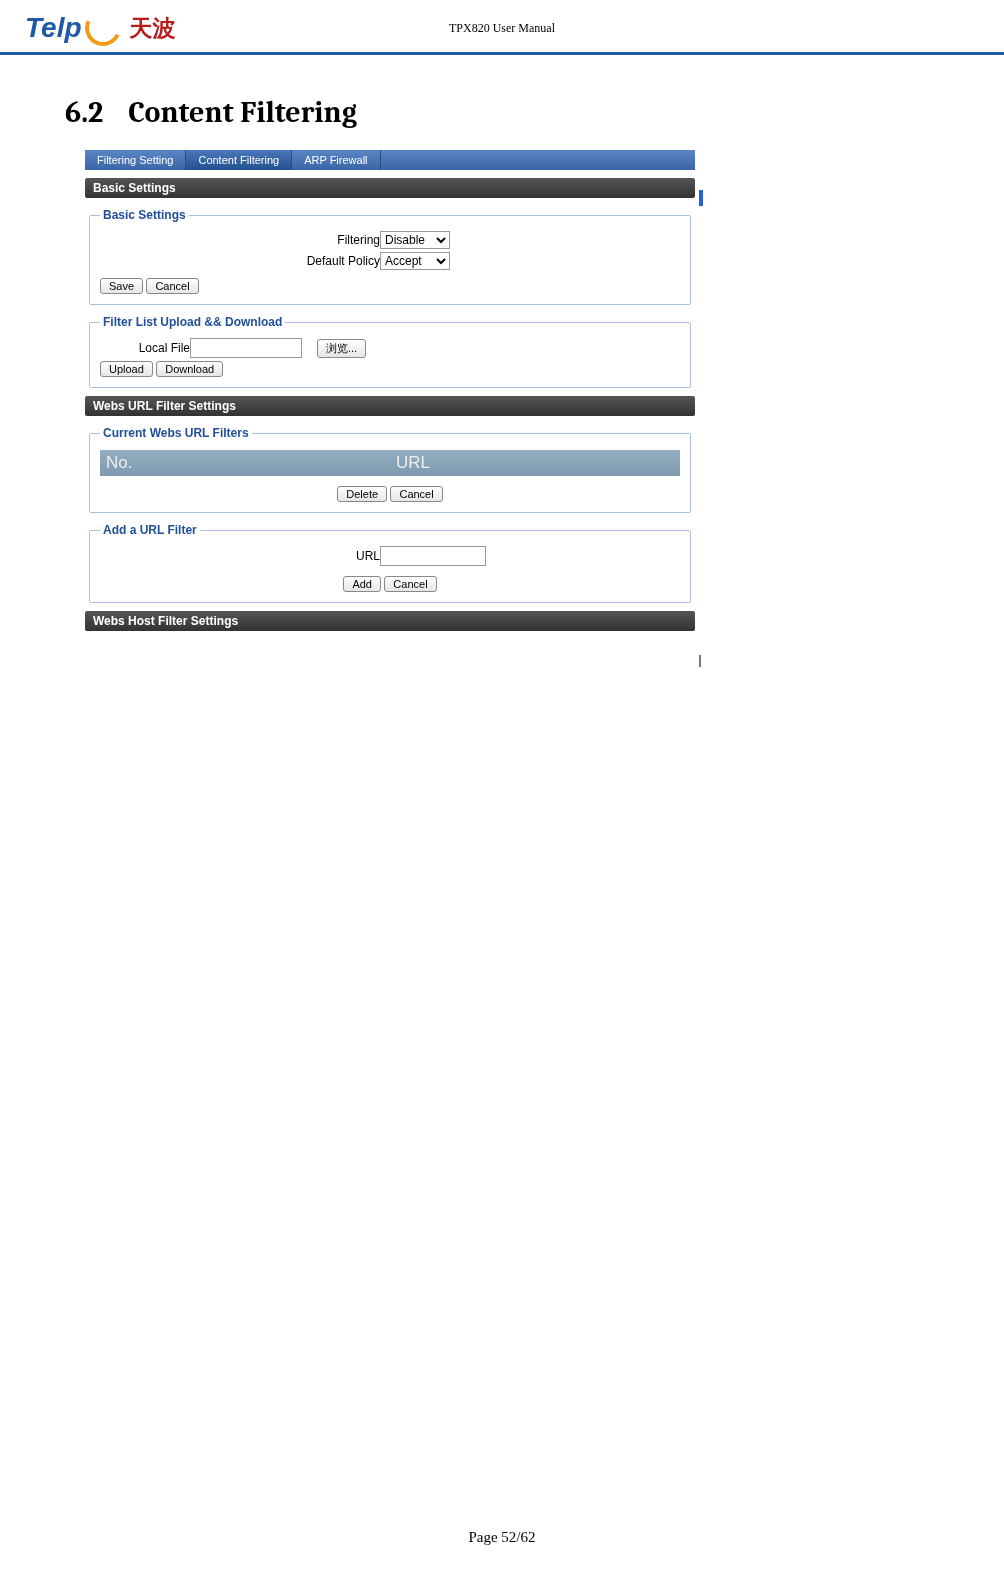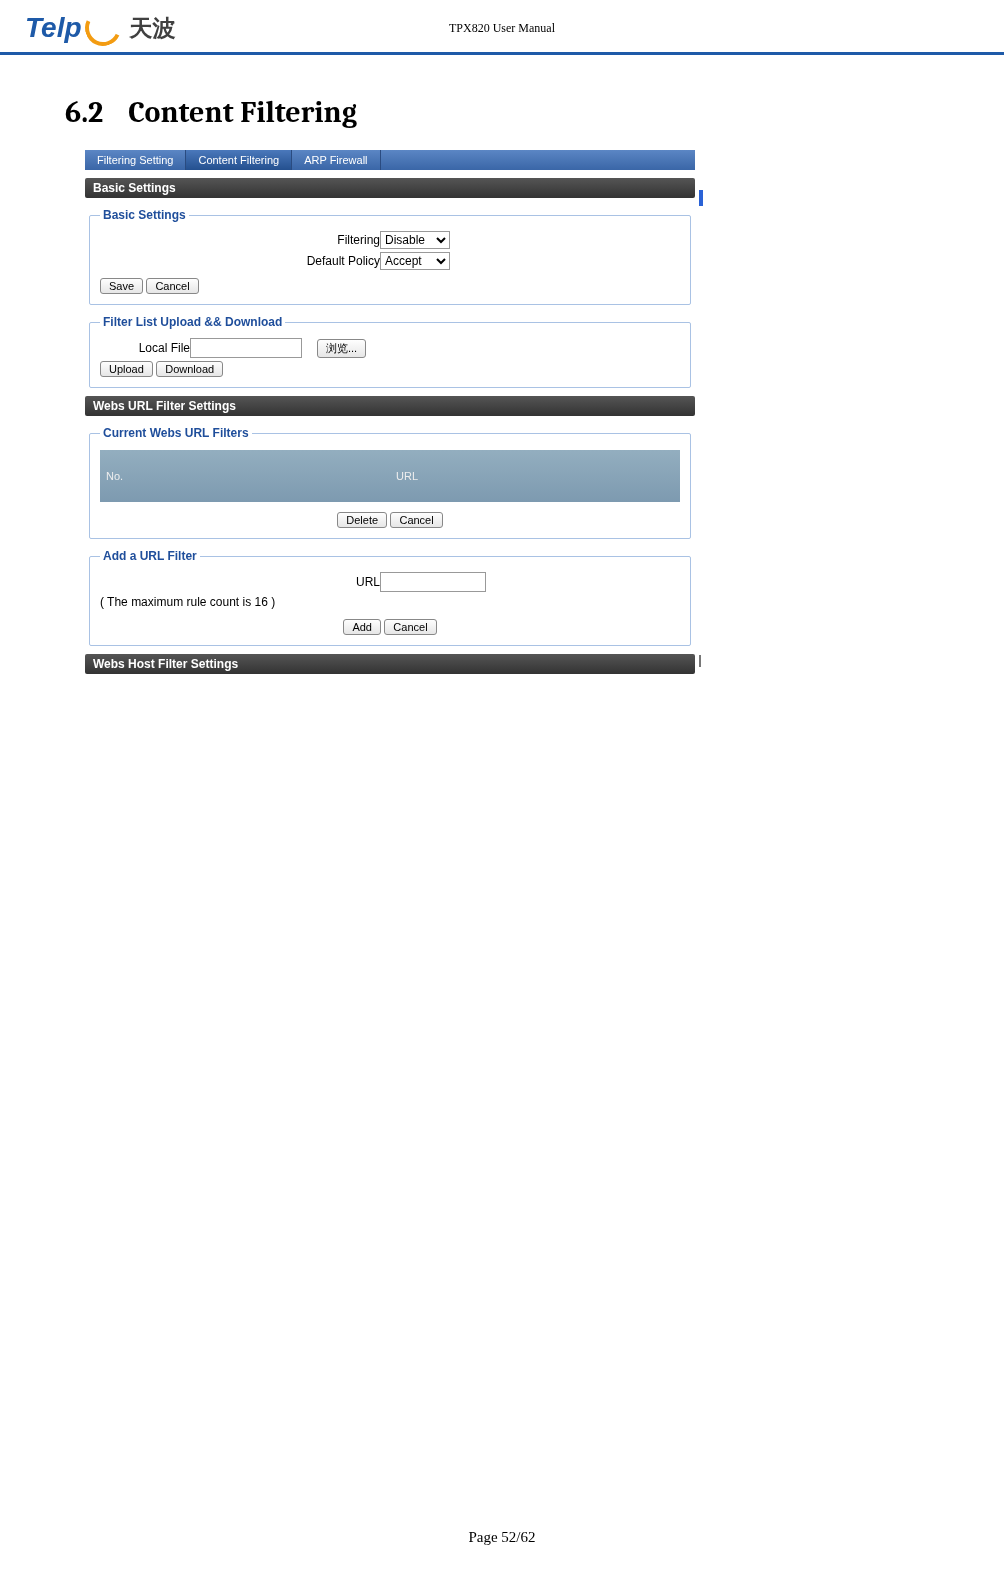--- a/index.html
+++ b/index.html
@@ -37,21 +37,21 @@
     border-radius: 50%;
     border-top-color: transparent;
     border-right-color: transparent;
     transform: rotate(-20deg);
     margin: 0 3px;
   }
   .logo-cn {
     font-style: normal;
     font-weight: bold;
     margin-left: 6px;
-    color: #404040;
+    color: #b91c1c;
     font-size: 23px;
   }
   .doc-title {
     position: absolute;
     left: 50%;
     transform: translateX(-50%);
     font-family: "SimSun", serif;
     font-size: 12px;
   }
   .page-body {
@@ -142,23 +142,23 @@
     border: 1px solid #888;
     background: linear-gradient(#fefefe,#e6e6e6);
     border-radius: 3px;
     padding: 1px 8px;
     font-size: 11px;
     margin-left: 15px;
   }
   .table-head {
     background: linear-gradient(#93aebf,#7d9ab0);
     color: #eee;
-    font-size: 11px;
-    display: flex;
-    padding: 20px 6px;
+    font-size: 17px;
+    display: flex;
+    padding: 3px 6px;
     margin-top: 4px;
   }
   .table-head .col1 { width: 290px; }
   .center { text-align: center; margin-top: 10px; }
   input.url-input {
     width: 100px;
     height: 16px;
   }
   .blue-mark { position:absolute; right:-8px; top:40px; width:4px; height:16px; background:#2a62d6; }
   .small-mark { position:absolute; right:-6px; top:505px; width:2px; height:12px; background:#777; }
@@ -244,21 +244,20 @@
         <button class="small">Cancel</button>
       </div>
     </fieldset>
 
     <fieldset>
       <legend>Add a URL Filter</legend>
       <div class="row">
         <label class="lbl">URL</label>
         <input type="text" class="url-input" style="">
       </div>
-      <div>( The maximum rule count is 16 )</div>
       <div class="center">
         <button class="small">Add</button>
         <button class="small">Cancel</button>
       </div>
     </fieldset>
 
     <div class="bar">Webs Host Filter Settings</div>
   </div>
 </div>
 

